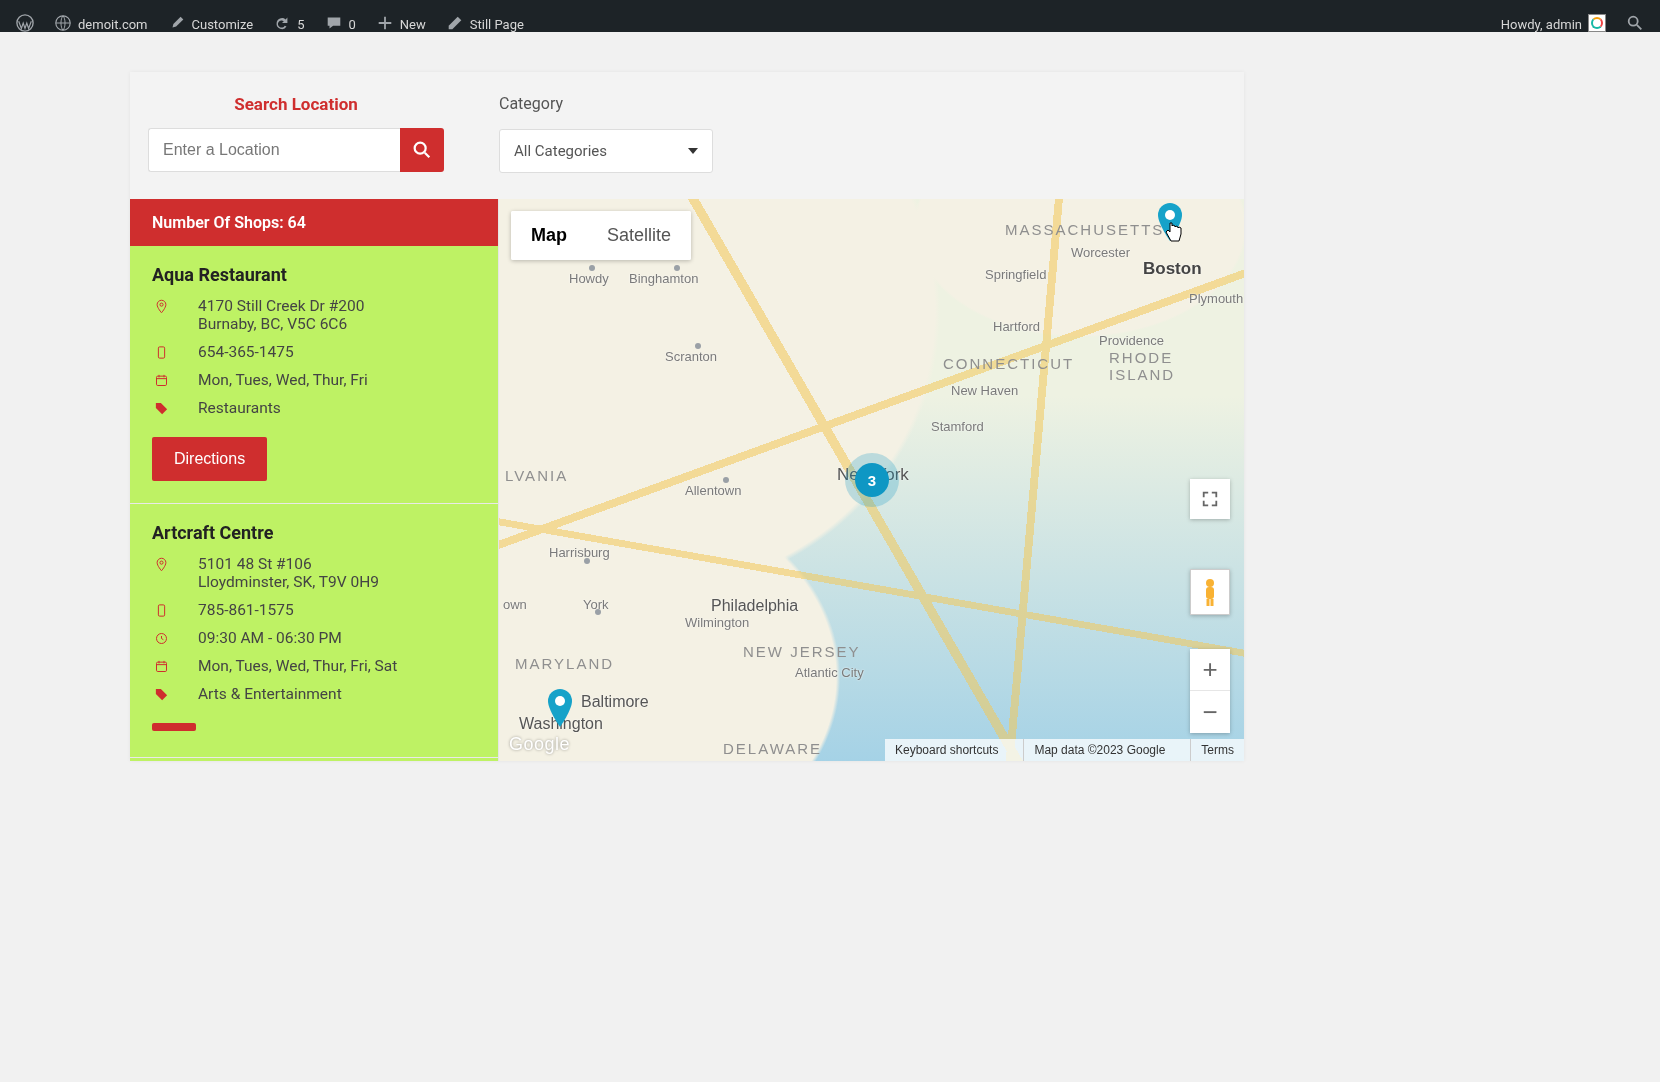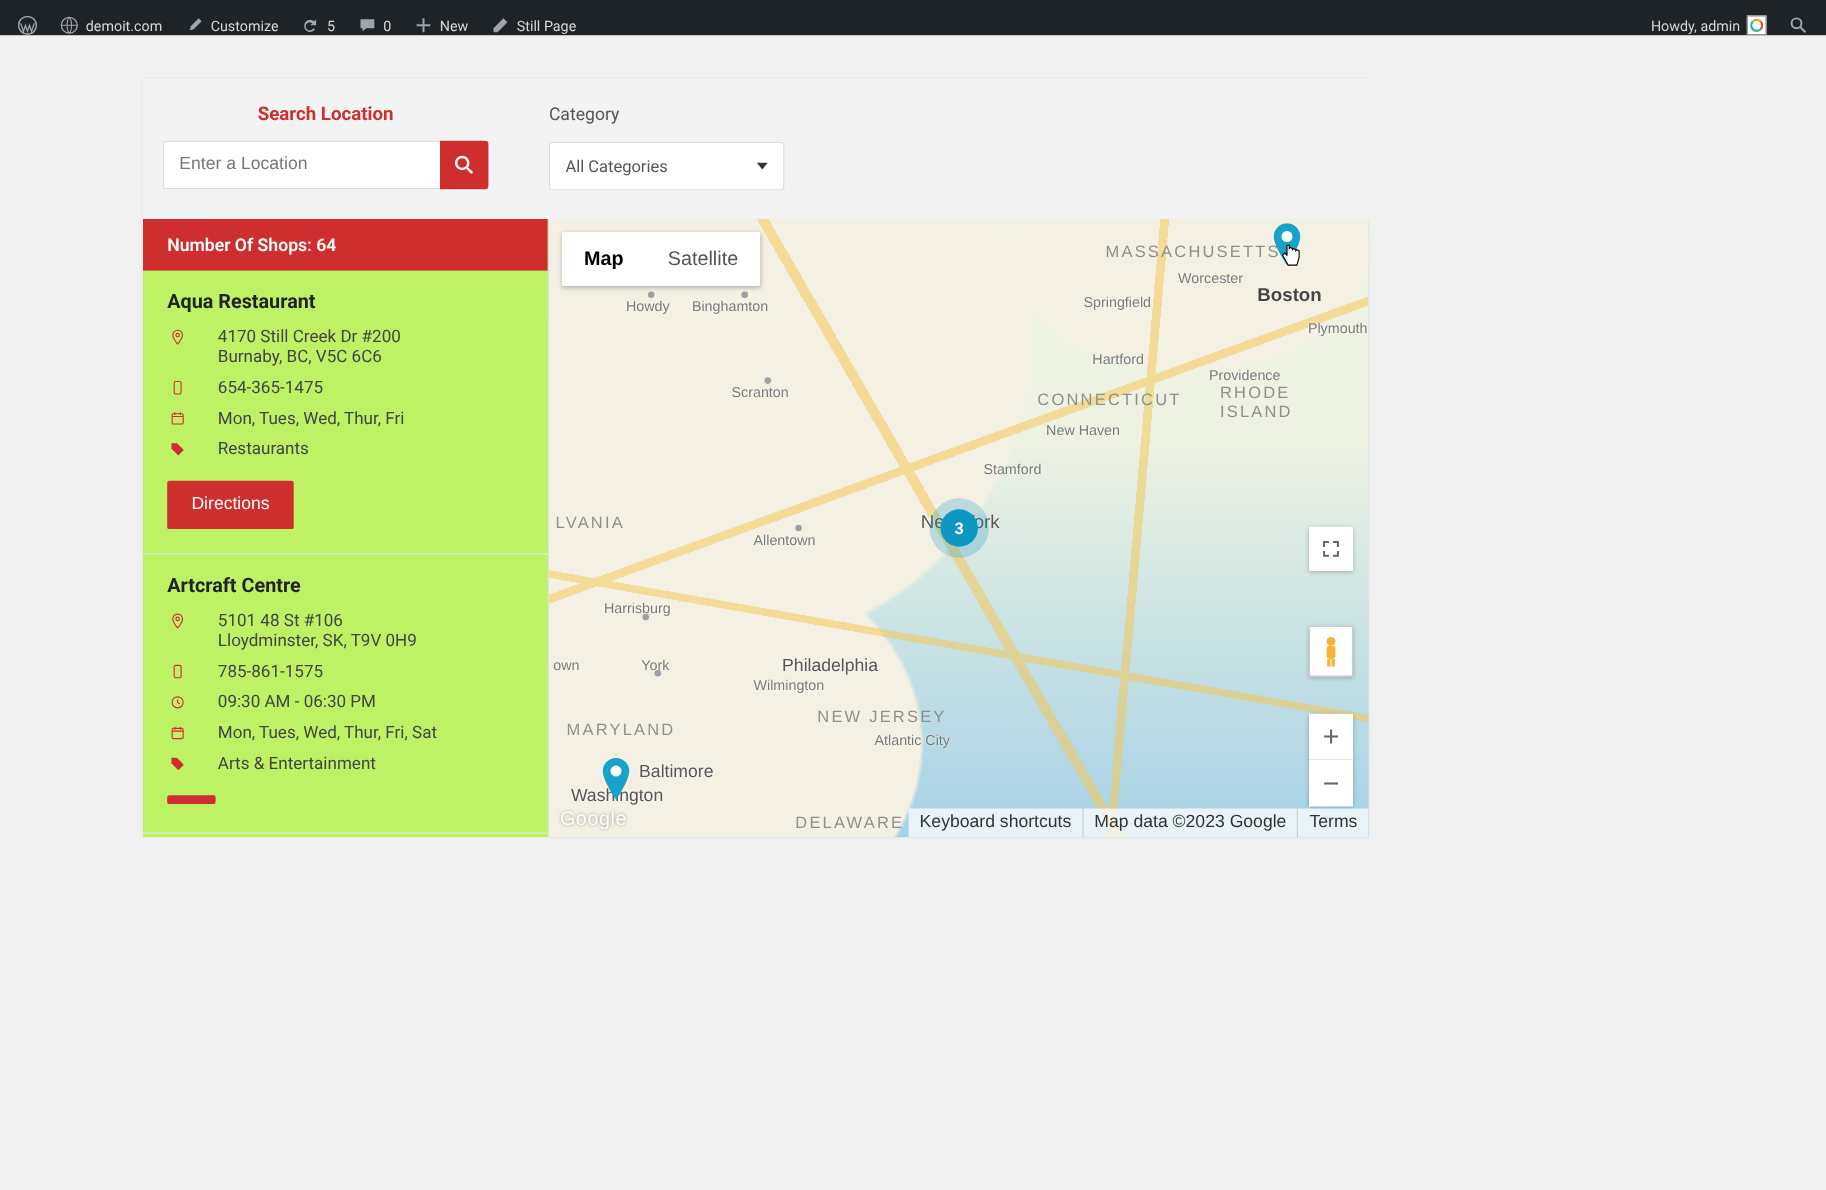--- a/index.html
+++ b/index.html
@@ -60,21 +60,21 @@
   .map-type{position:absolute;top:12px;left:12px;background:#fff;border-radius:2px;box-shadow:0 1px 4px rgba(0,0,0,.25);display:flex;overflow:hidden;}
   .map-type button{border:none;background:#fff;padding:14px 20px;font-size:18px;color:#555;cursor:pointer;}
   .map-type button.active{color:#000;font-weight:600;}
   .fs-btn,.zoom-ctrl,.peg{position:absolute;right:14px;background:#fff;box-shadow:0 1px 4px rgba(0,0,0,.25);display:flex;align-items:center;justify-content:center;}
   .fs-btn{top:280px;width:40px;height:40px;cursor:pointer;}
   .fs-btn svg{width:18px;height:18px;fill:none;stroke:#666;stroke-width:2;}
   .peg{top:370px;width:40px;height:46px;cursor:grab;border:1px solid #ccc;}
   .zoom-ctrl{top:450px;width:40px;flex-direction:column;}
   .zoom-ctrl button{width:40px;height:42px;border:none;background:#fff;font-size:26px;color:#666;cursor:pointer;}
   .zoom-ctrl button:first-child{border-bottom:1px solid #e6e6e6;}
-  .map-footer{position:absolute;bottom:0;right:0;display:flex;gap:0;font-size:16px;color:#333;background:rgba(255,255,255,.75);}
+  .map-footer{position:absolute;bottom:0;right:0;display:flex;gap:15px;font-size:12px;color:#333;background:rgba(255,255,255,.75);}
   .map-footer span{padding:4px 10px;border-left:1px solid #ccc;cursor:pointer;}
   .map-footer span:first-child{border-left:none;}
   .goog-logo{position:absolute;left:10px;bottom:6px;font-family:Arial;font-size:18px;color:#fff;text-shadow:0 0 3px rgba(0,0,0,.4);font-weight:500;letter-spacing:.5px;}
   .place{position:absolute;font-size:13px;color:#7a7a7a;white-space:nowrap;text-shadow:0 0 2px #fff;}
   .state{position:absolute;font-size:15px;color:#8f8f8f;letter-spacing:2px;white-space:nowrap;}
   .dot{position:absolute;width:6px;height:6px;border-radius:50%;background:#9aa0a6;}
   .cluster{position:absolute;width:34px;height:34px;border-radius:50%;background:#0e97c4;color:#fff;display:flex;align-items:center;justify-content:center;font-weight:700;font-size:15px;box-shadow:0 0 0 10px rgba(14,151,196,.25);}
   .pin{position:absolute;width:26px;height:38px;}
   .pin svg{width:26px;height:38px;}
   .cursor-hand{position:absolute;width:20px;height:22px;}
@@ -304,21 +304,21 @@
         <span class="place" style="top:346px;left:50px">Harrisburg</span>
           <span class="dot" style="top:359px;left:85px"></span>
         <span class="place" style="top:398px;left:84px">York</span>
           <span class="dot" style="top:410px;left:96px"></span>
         <span class="place" style="top:398px;left:4px">own</span>
         <span class="place" style="top:398px;left:212px;font-size:16px;color:#555">Philadelphia</span>
         <span class="place" style="top:416px;left:186px">Wilmington</span>
         <span class="place" style="top:494px;left:82px;font-size:16px;color:#555">Baltimore</span>
         <span class="place" style="top:516px;left:20px;font-size:16px;color:#555">Washington</span>
         <span class="place" style="top:466px;left:296px">Atlantic City</span>
-        <span class="place" style="top:220px;left:395px">Stamford</span>
+        <span class="place" style="top:220px;left:432px">Stamford</span>
         <span class="place" style="top:184px;left:452px">New Haven</span>
         <span class="place" style="top:120px;left:494px">Hartford</span>
         <span class="place" style="top:68px;left:486px">Springfield</span>
         <span class="place" style="top:46px;left:572px">Worcester</span>
         <span class="place" style="top:60px;left:644px;font-size:17px;color:#444;font-weight:600">Boston</span>
         <span class="place" style="top:134px;left:600px">Providence</span>
         <span class="place" style="top:92px;left:690px">Plymouth</span>
         <span class="place" style="top:266px;left:338px;font-size:17px;color:#555">New York</span>
 
         <div class="cluster" style="top:264px;left:356px">

